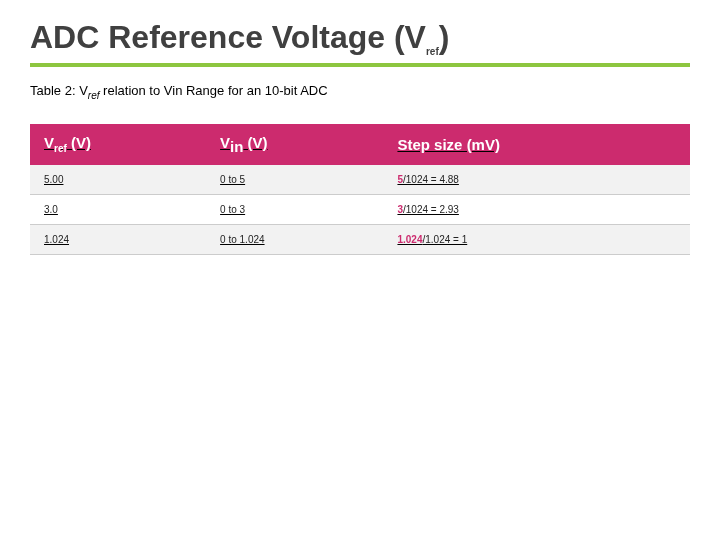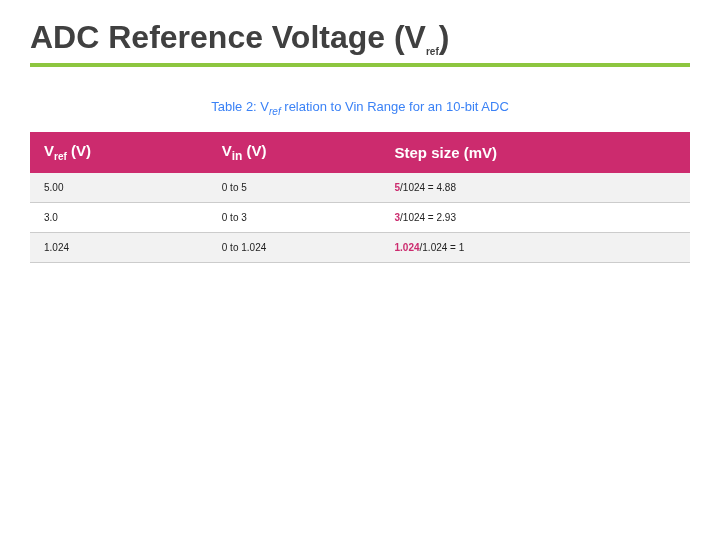--- a/index.html
+++ b/index.html
@@ -31,33 +31,34 @@
 
     .title-text {
       font-size: 32px;
       font-weight: bold;
       color: #404040;
       line-height: 1.1;
     }
 
     .subtitle {
       font-size: 13px;
-      color: #3b82f6;
-      text-align: center;
-      margin-top: 20px;
+      color: #000000;
+      text-align: left;
+      margin-top: 4px;
     }
 
     .subtitle span {
       font-style: italic;
     }
 
     table {
       width: 100%;
       border-collapse: collapse;
-      margin-top: 3px;
+      margin-top: 11px;
+      text-decoration: underline;
     }
 
     thead tr th {
       background-color: #cc2b6e;
       color: #ffffff;
       font-size: 15px;
       font-weight: bold;
       padding: 10px 14px;
       text-align: left;
     }
@@ -81,21 +82,21 @@
       color: #cc2b6e;
       font-weight: bold;
     }
 
     .ref-sub {
       font-size: 10px;
       vertical-align: sub;
     }
 
     .in-sub {
-      font-size: 12px;
+      font-size: 15px;
       vertical-align: sub;
     }
   </style>
 </head>
 <body>
 
 <div class="page">
   <div class="title-area">
     <span class="title-text">ADC Reference Voltage (V<span class="ref-sub">ref</span>)</span>
   </div>

